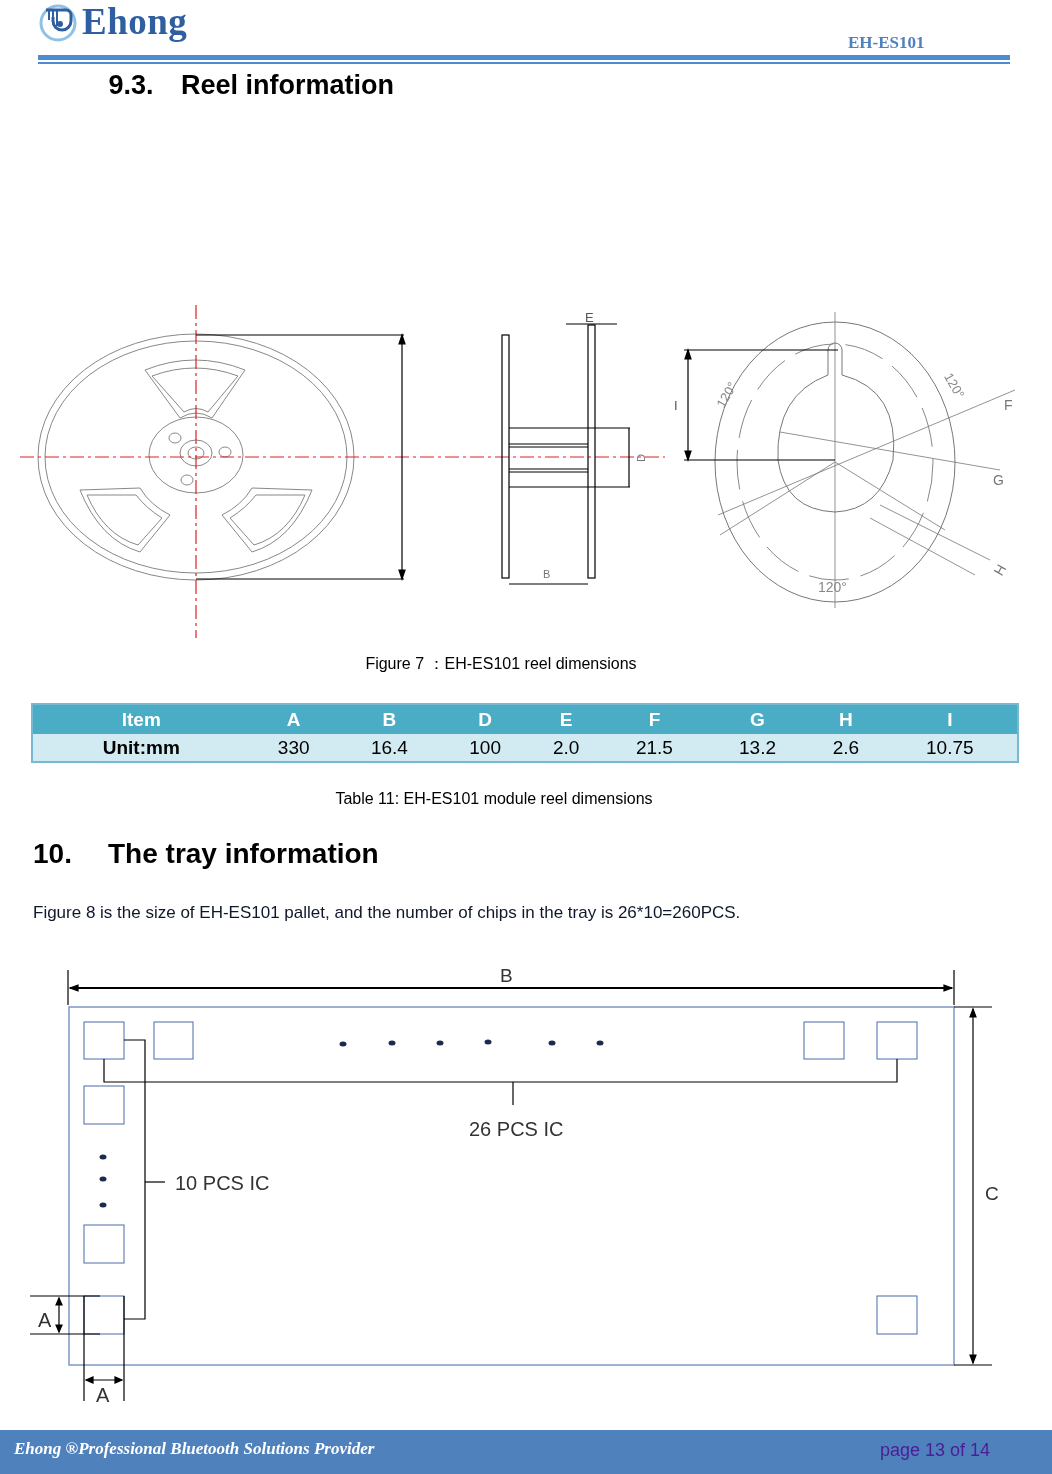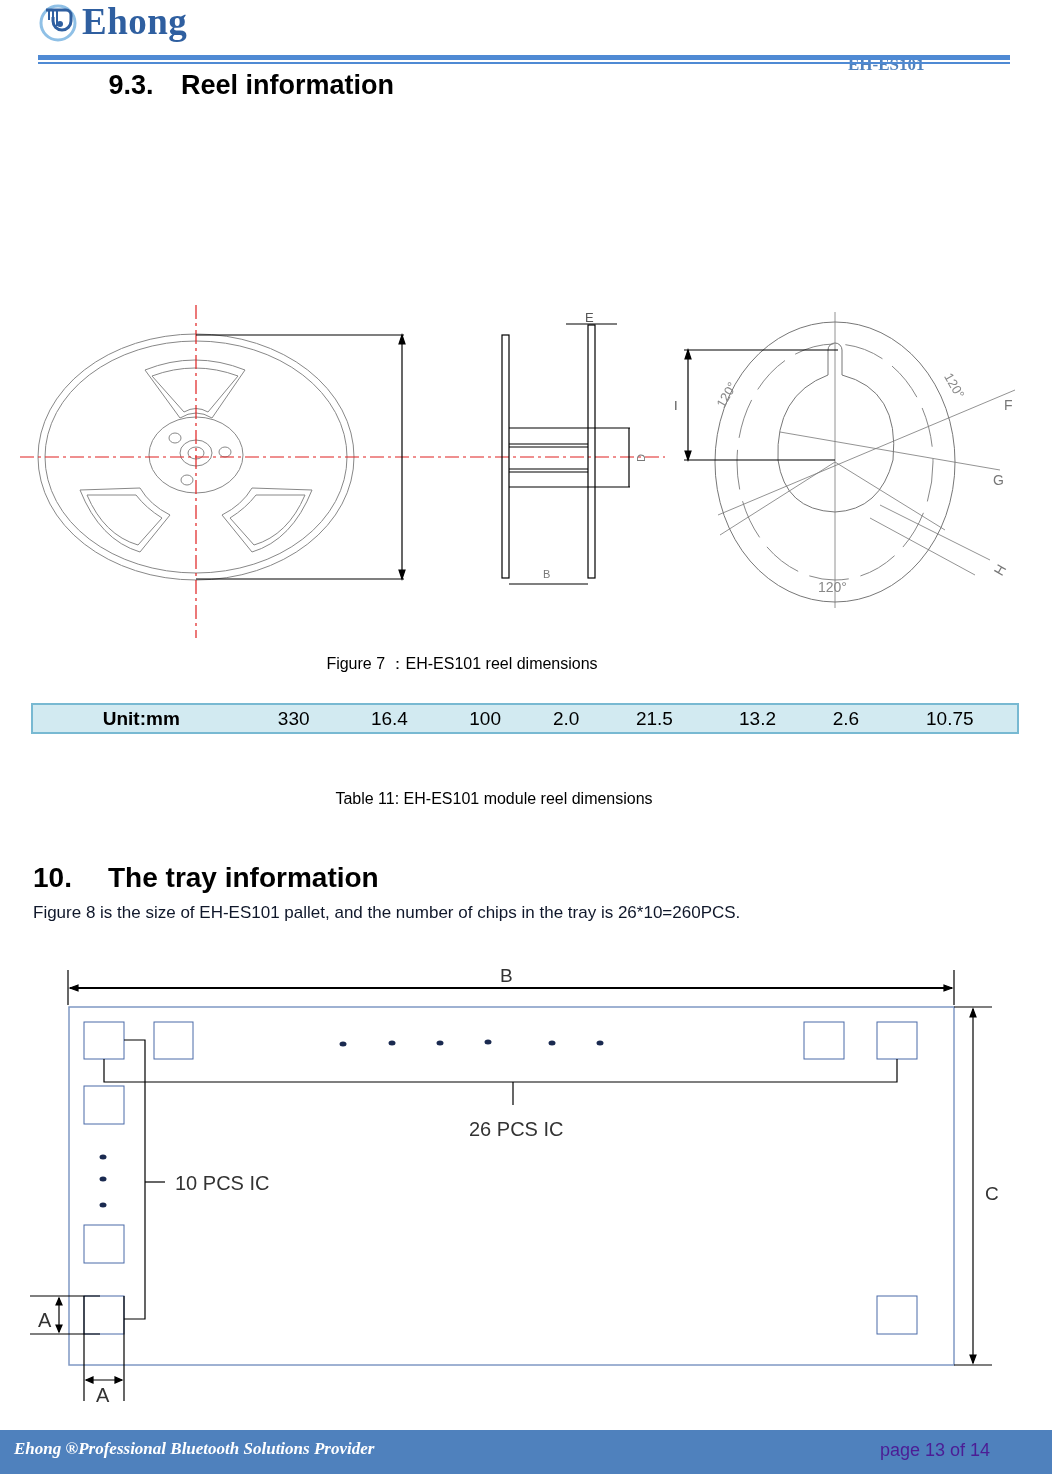--- a/index.html
+++ b/index.html
@@ -1,31 +1,31 @@
 <!DOCTYPE html>
 <html><head>
 <meta charset="utf-8">
 <style>
   html, body { margin:0; padding:0; background:#fff; }
   body { width:1052px; height:1474px; position:relative; overflow:hidden; font-family:"Liberation Sans", sans-serif; color:#000; }
   .abs { position:absolute; }
   .logo { left:38px; top:2px; width:170px; height:42px; }
   .logo-text { left:82px; top:0px; font-family:Liberation Serif, serif; font-weight:bold; font-size:37px; color:#2f5fa0; letter-spacing:0.5px; }
-  .doc-id { left:848px; top:33px; font-family:"Liberation Serif", serif; font-weight:bold; font-size:17px; color:#4f81bd;margin-top:22px; }
+  .doc-id { left:848px; top:33px; font-family:"Liberation Serif", serif; font-weight:bold; font-size:17px; color:#4f81bd; }
   .hr1 { left:38px; top:55px; width:972px; height:5px; background:#4f8ad4; }
   .hr2 { left:38px; top:62px; width:972px; height:2px; background:#4f8ad4; }
   .h93 { left:81px; top:70px; font-size:27px; font-weight:bold; }
   .h93 .num { display:inline-block; width:100px;text-align:center; }
   .fig-cap { left:0; width:924px; text-align:center; font-size:16px; }
   .tbl { left:31px; top:703px; width:988px; border-collapse:collapse; border:2px solid #78b9d2; }
   .tbl td { text-align:center; font-size:19px; height:28px; padding:0; }
   .tbl tr.hd td { background:#4bacc6; color:#fff; font-weight:bold; height:29px; }
   .tbl tr.rw td { background:#d2eaf1; color:#000000; height:27px; }
   .tbl tr.rw td.first { font-weight:bold; }
-  .h10 { left:33px; top:838px; font-size:28px; font-weight:bold;margin-top:24px; }
+  .h10 { left:33px; top:838px; font-size:28px; font-weight:bold; }
   .h10 .num { display:inline-block; width:75px; }
   .para { left:33px; top:903px; font-size:17px; color:#0f172a; }
   .footer { left:0; top:1430px; width:1052px; height:44px; background:#4f81bd; }
   .footer-left { left:14px; top:1439px; font-family:"Liberation Serif", serif; font-style:italic; font-weight:bold; font-size:17px; color:#fff; }
   .footer-right { left:880px; top:1440px; font-size:18px; color:#4c1d95; }
   svg text { font-family:"Liberation Sans", sans-serif; }
 </style>
 </head>
 <body>
 
@@ -115,24 +115,35 @@
   </g>
   <text x="674" y="120" font-size="13" fill="#555">I</text>
   <text x="1004" y="120" font-size="14" fill="#777">F</text>
   <text x="993" y="195" font-size="14" fill="#777">G</text>
   <text x="995" y="285" font-size="14" fill="#777" transform="rotate(-60 1000 280)">H</text>
   <text x="710" y="115" font-size="13" fill="#888" transform="rotate(-60 720 105)">120°</text>
   <text x="930" y="90" font-size="13" fill="#888" transform="rotate(60 940 100)">120°</text>
   <text x="818" y="302" font-size="14" fill="#888">120°</text>
 </svg>
 
-<div class="abs fig-cap" style="top:654px;">Figure 7 ：EH-ES101 reel dimensions</div>
+<div class="abs fig-cap" style="top:654px;margin-left:39px;">Figure 7 ：EH-ES101 reel dimensions</div>
 
 <table class="abs tbl">
   <tbody>
+      <tr class="hd">
+    <td>Item</td>
+    <td>A</td>
+    <td>B</td>
+    <td>D</td>
+    <td>E</td>
+    <td>F</td>
+    <td>G</td>
+    <td>H</td>
+    <td>I</td>
+  </tr>
   <tr class="rw">
     <td class="first">Unit:mm</td>
     <td>330</td>
     <td>16.4</td>
     <td>100</td>
     <td>2.0</td>
     <td>21.5</td>
     <td>13.2</td>
     <td>2.6</td>
     <td>10.75</td>

